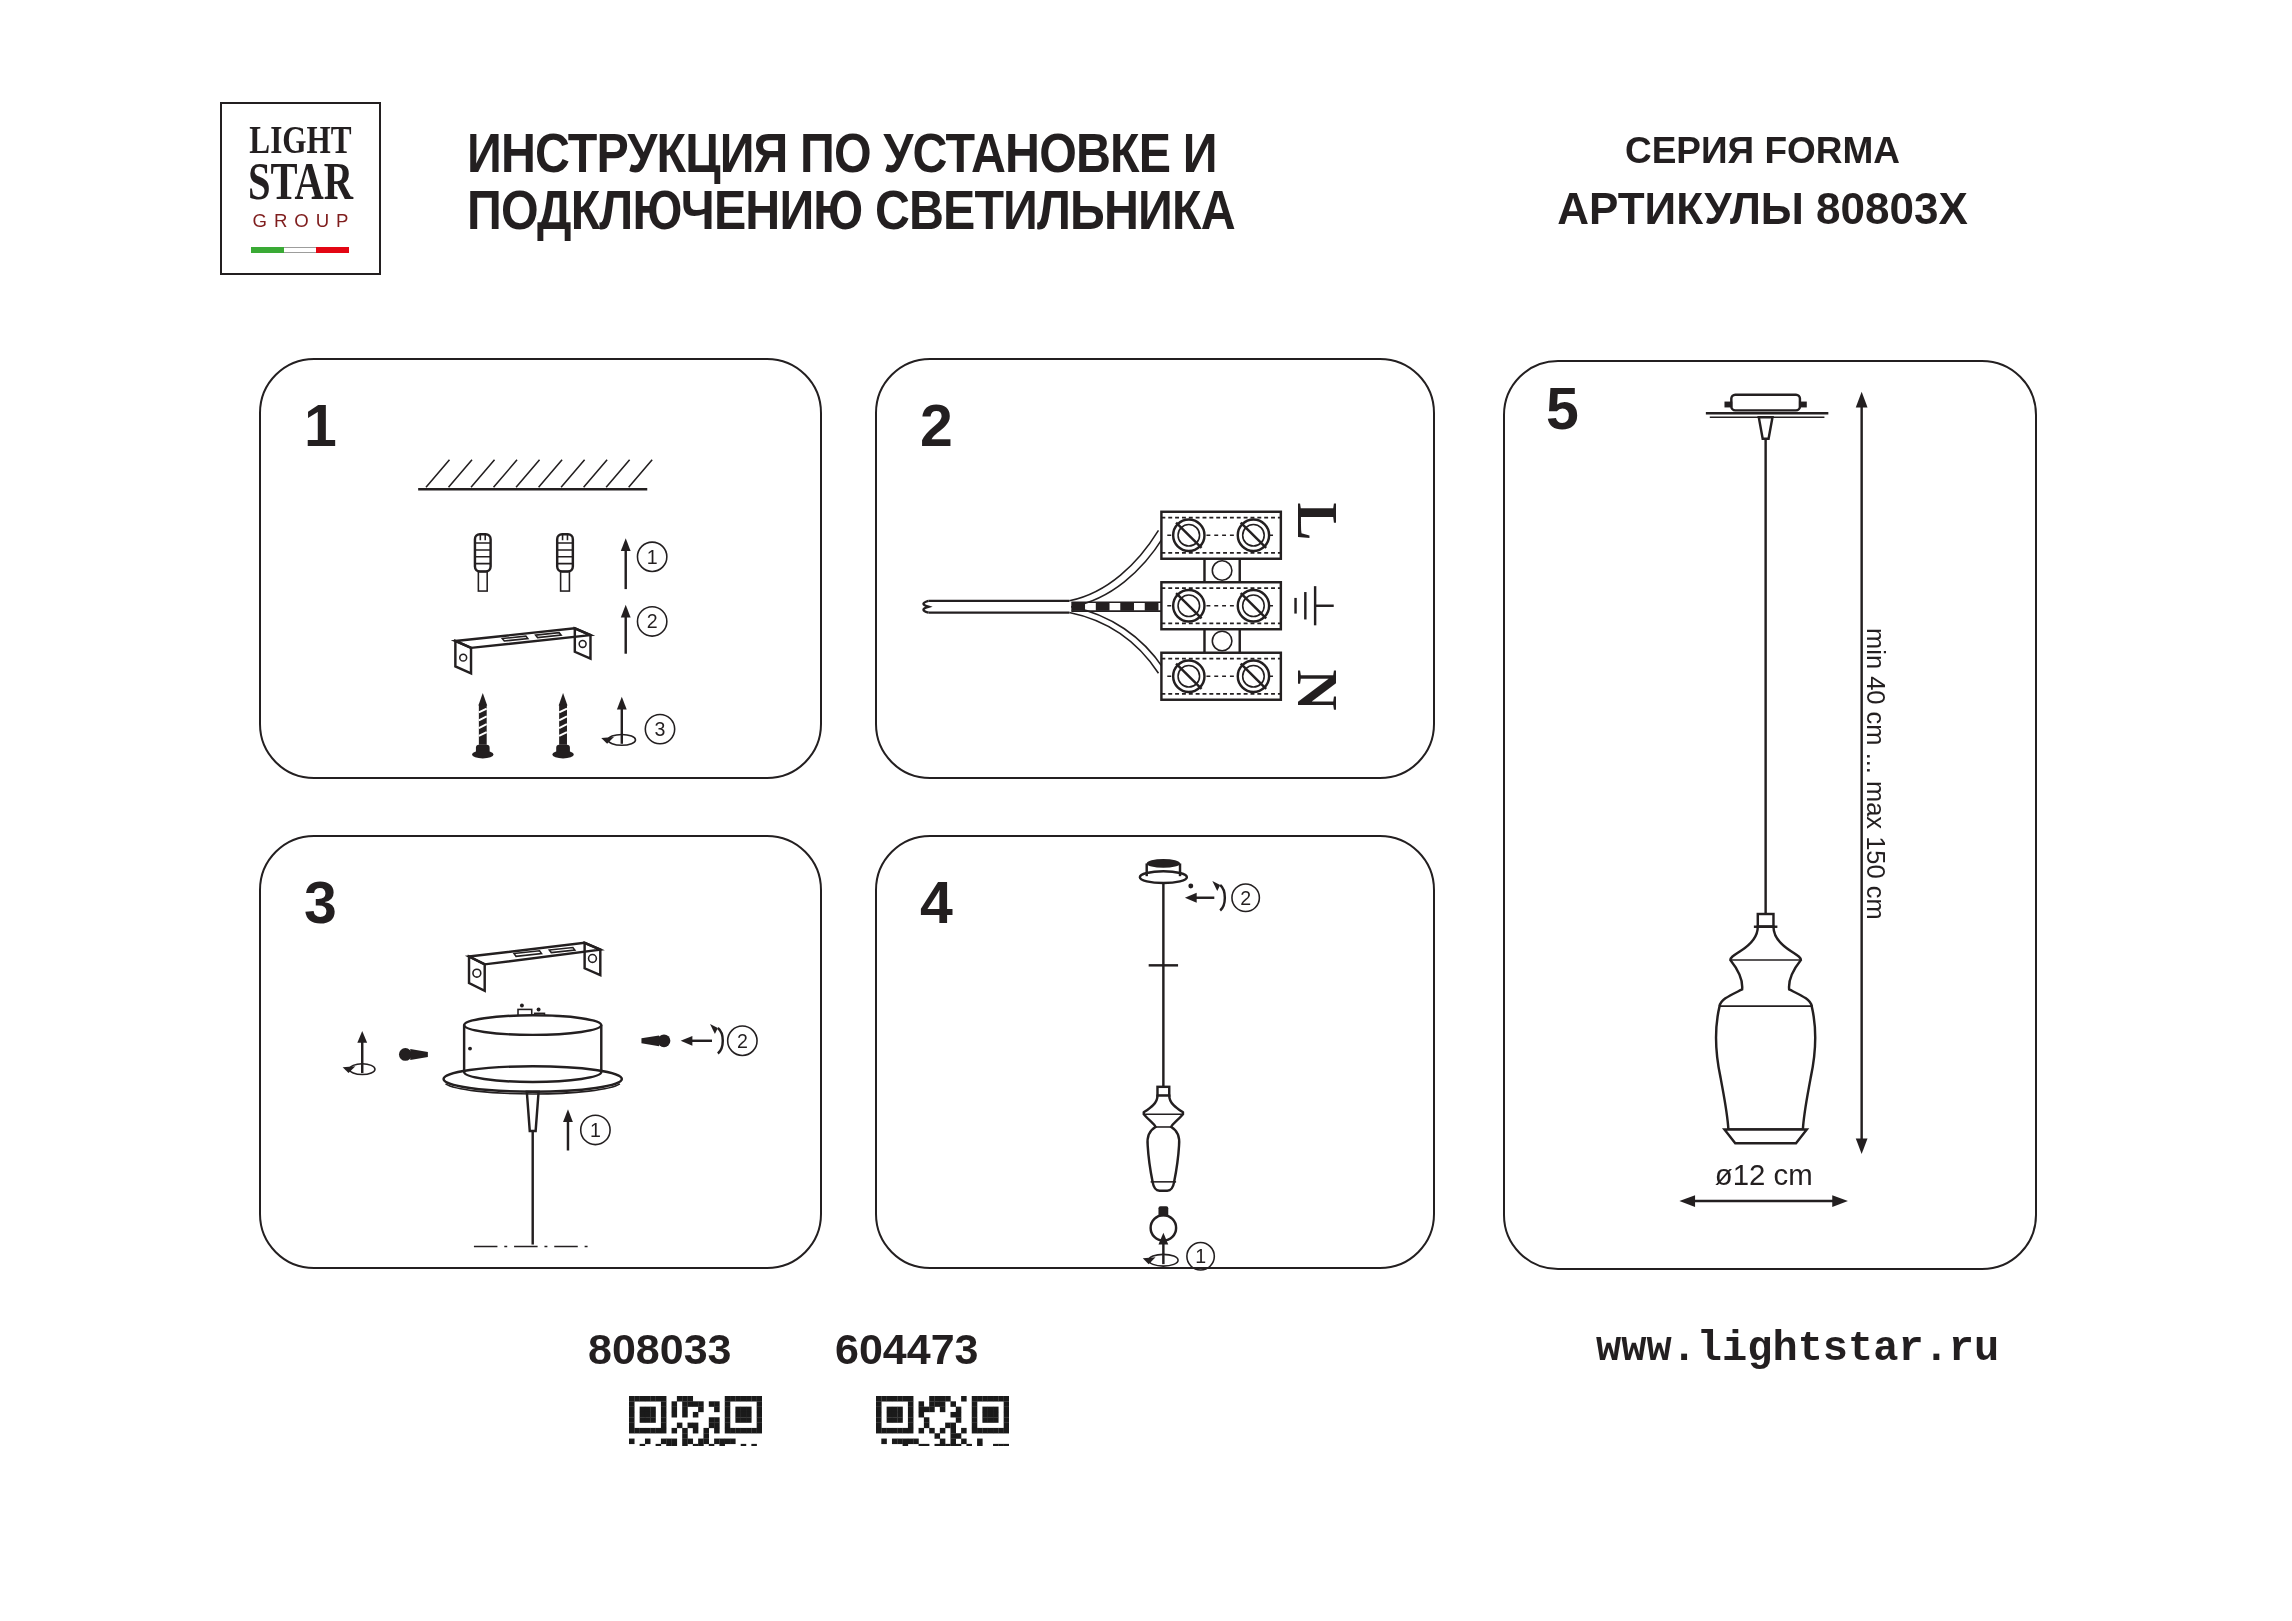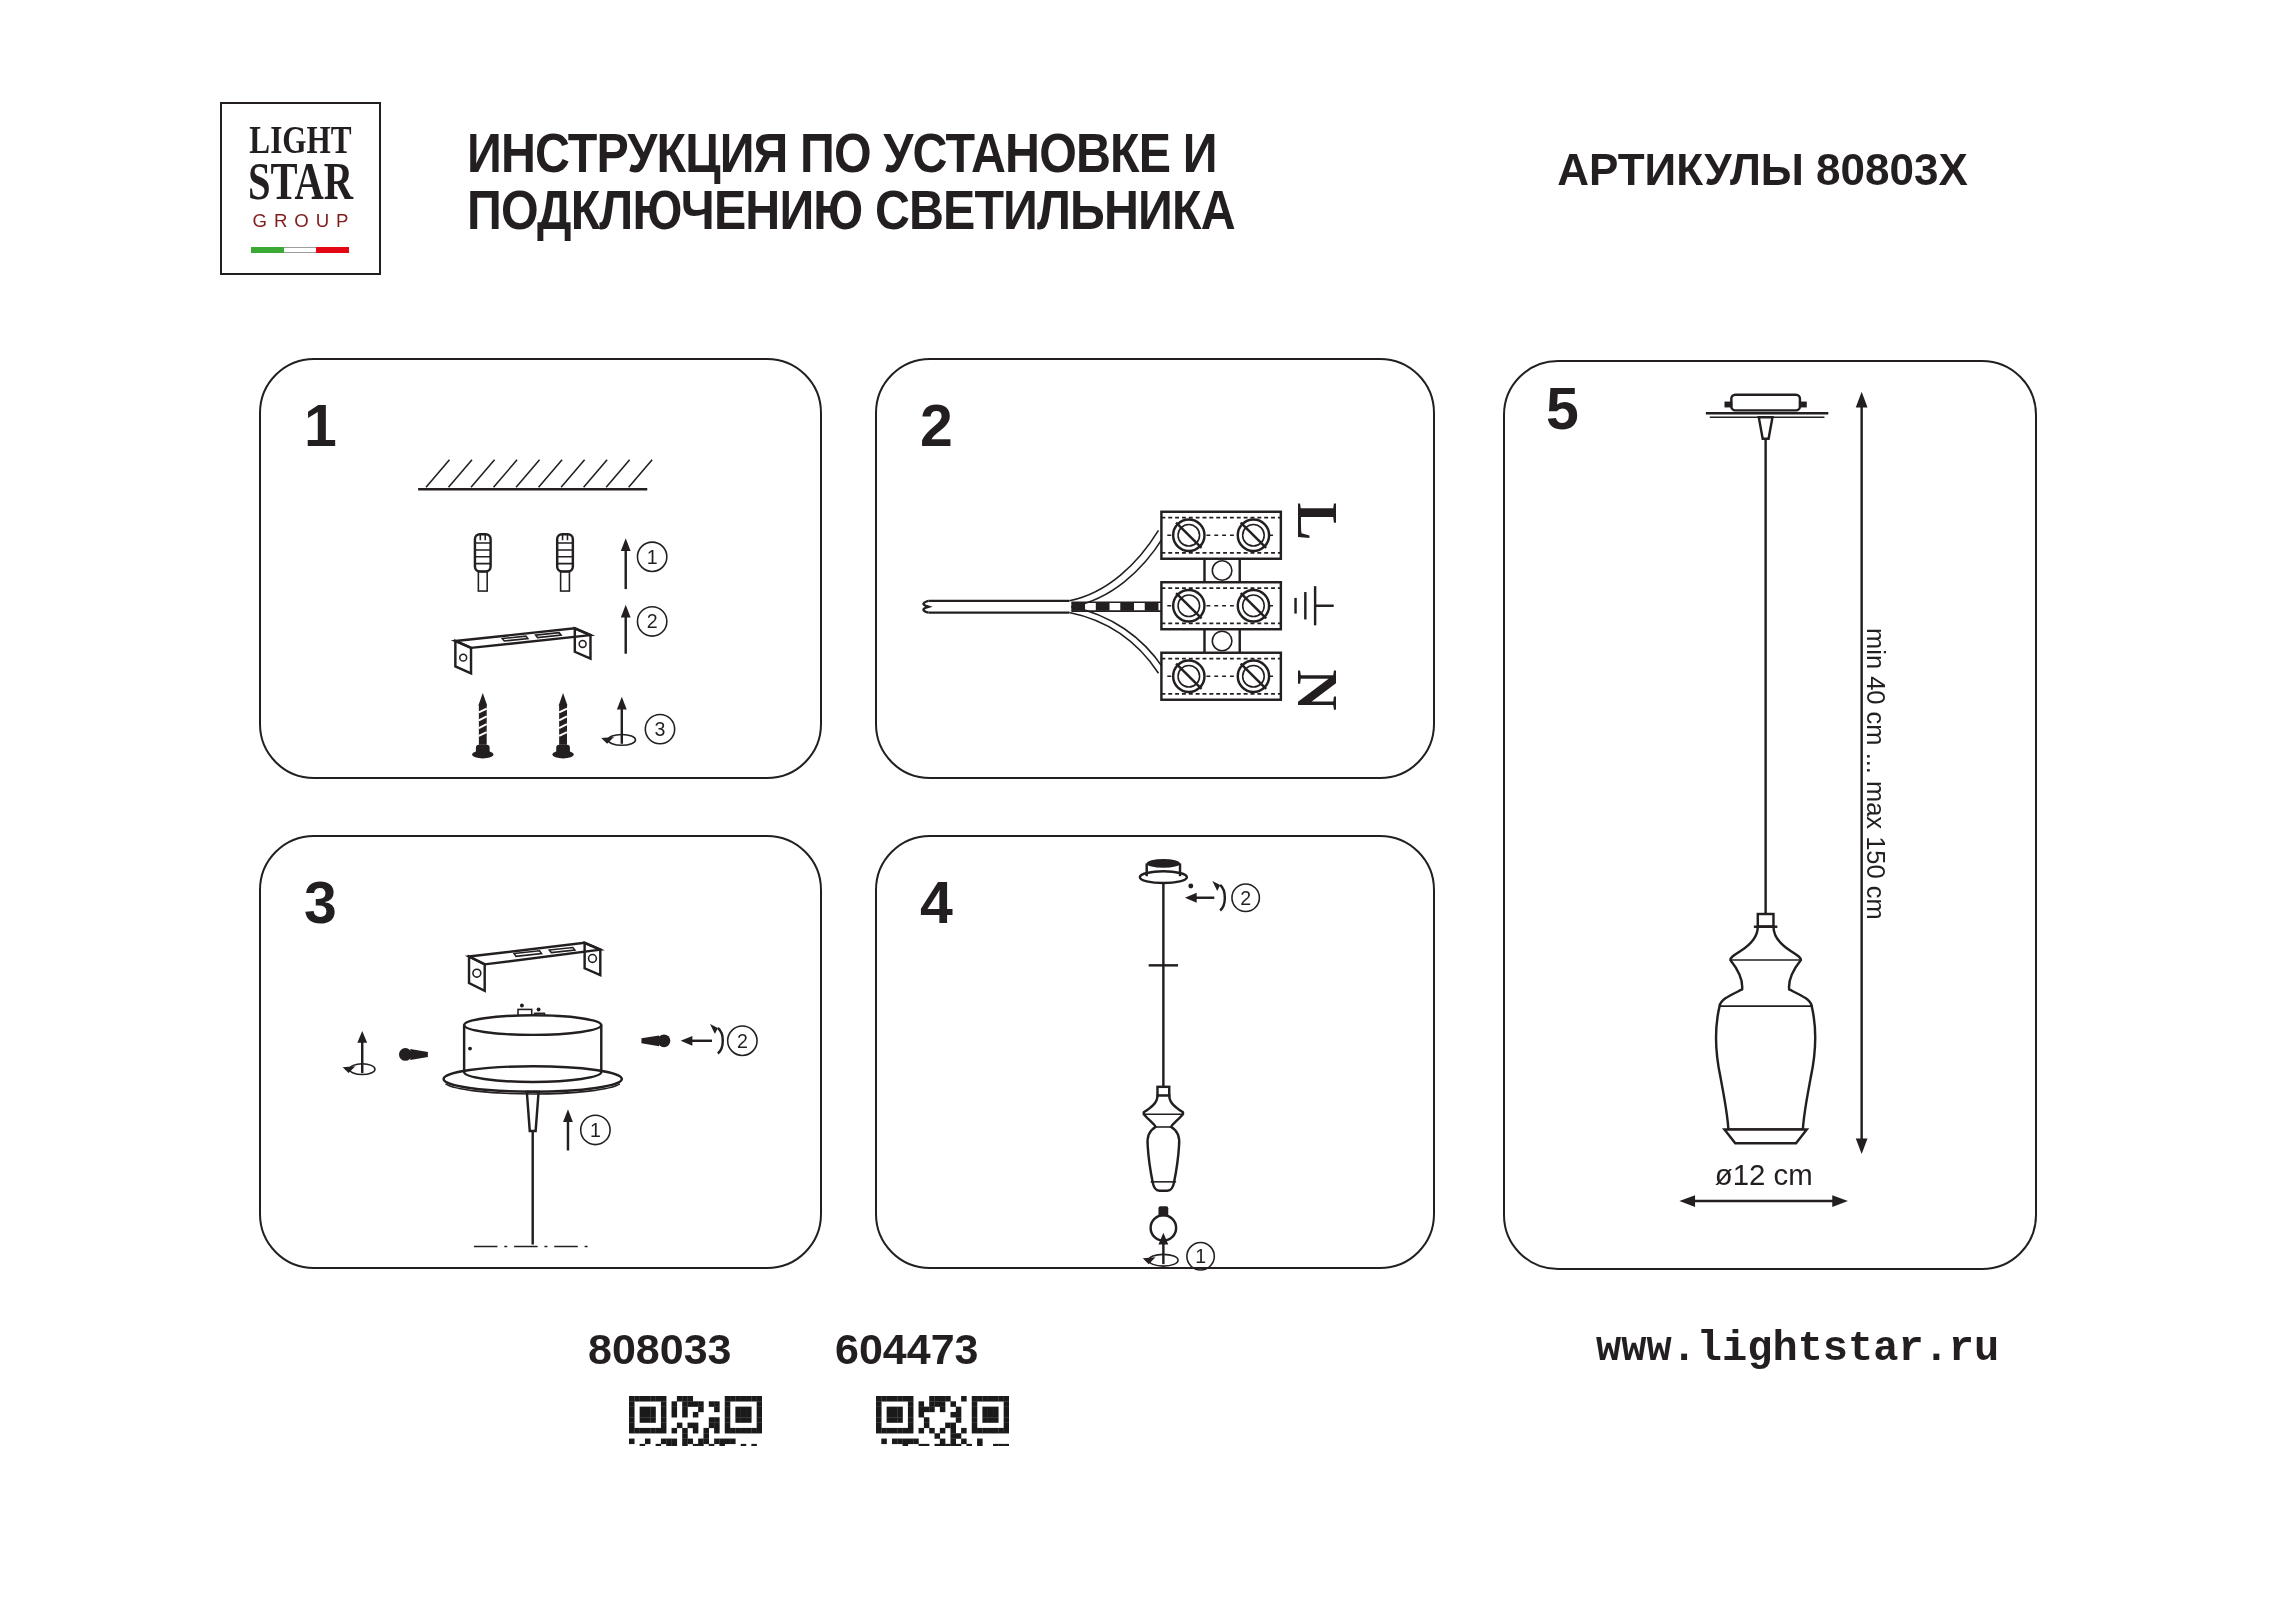--- a/index.html
+++ b/index.html
@@ -65,20 +65,21 @@
         <span style="background:#e30613"></span>
     </div>
   </div>
 
   <div class="title">
     <div>ИНСТРУКЦИЯ ПО УСТАНОВКЕ И</div>
     <div>ПОДКЛЮЧЕНИЮ СВЕТИЛЬНИКА</div>
   </div>
 
   <div class="series-block">
+    <div class="series">СЕРИЯ FORMA</div>
     <div class="articles">АРТИКУЛЫ 80803X</div>
   </div>
 
   <div class="panel" id="panel1">
     <div class="panel-num">1</div>
     <svg width="563" height="421" viewBox="0 0 574 430">
       <defs>
         <g id="dowel">
           <rect class="st" x="-8" y="0" width="16" height="38" rx="5"></rect>
           <path class="st1" d="M-8,9 h16 M-8,16 h16 M-8,23 h16 M-8,30 h16 M-2.5,0 v6 M2.5,0 v6"></path>

